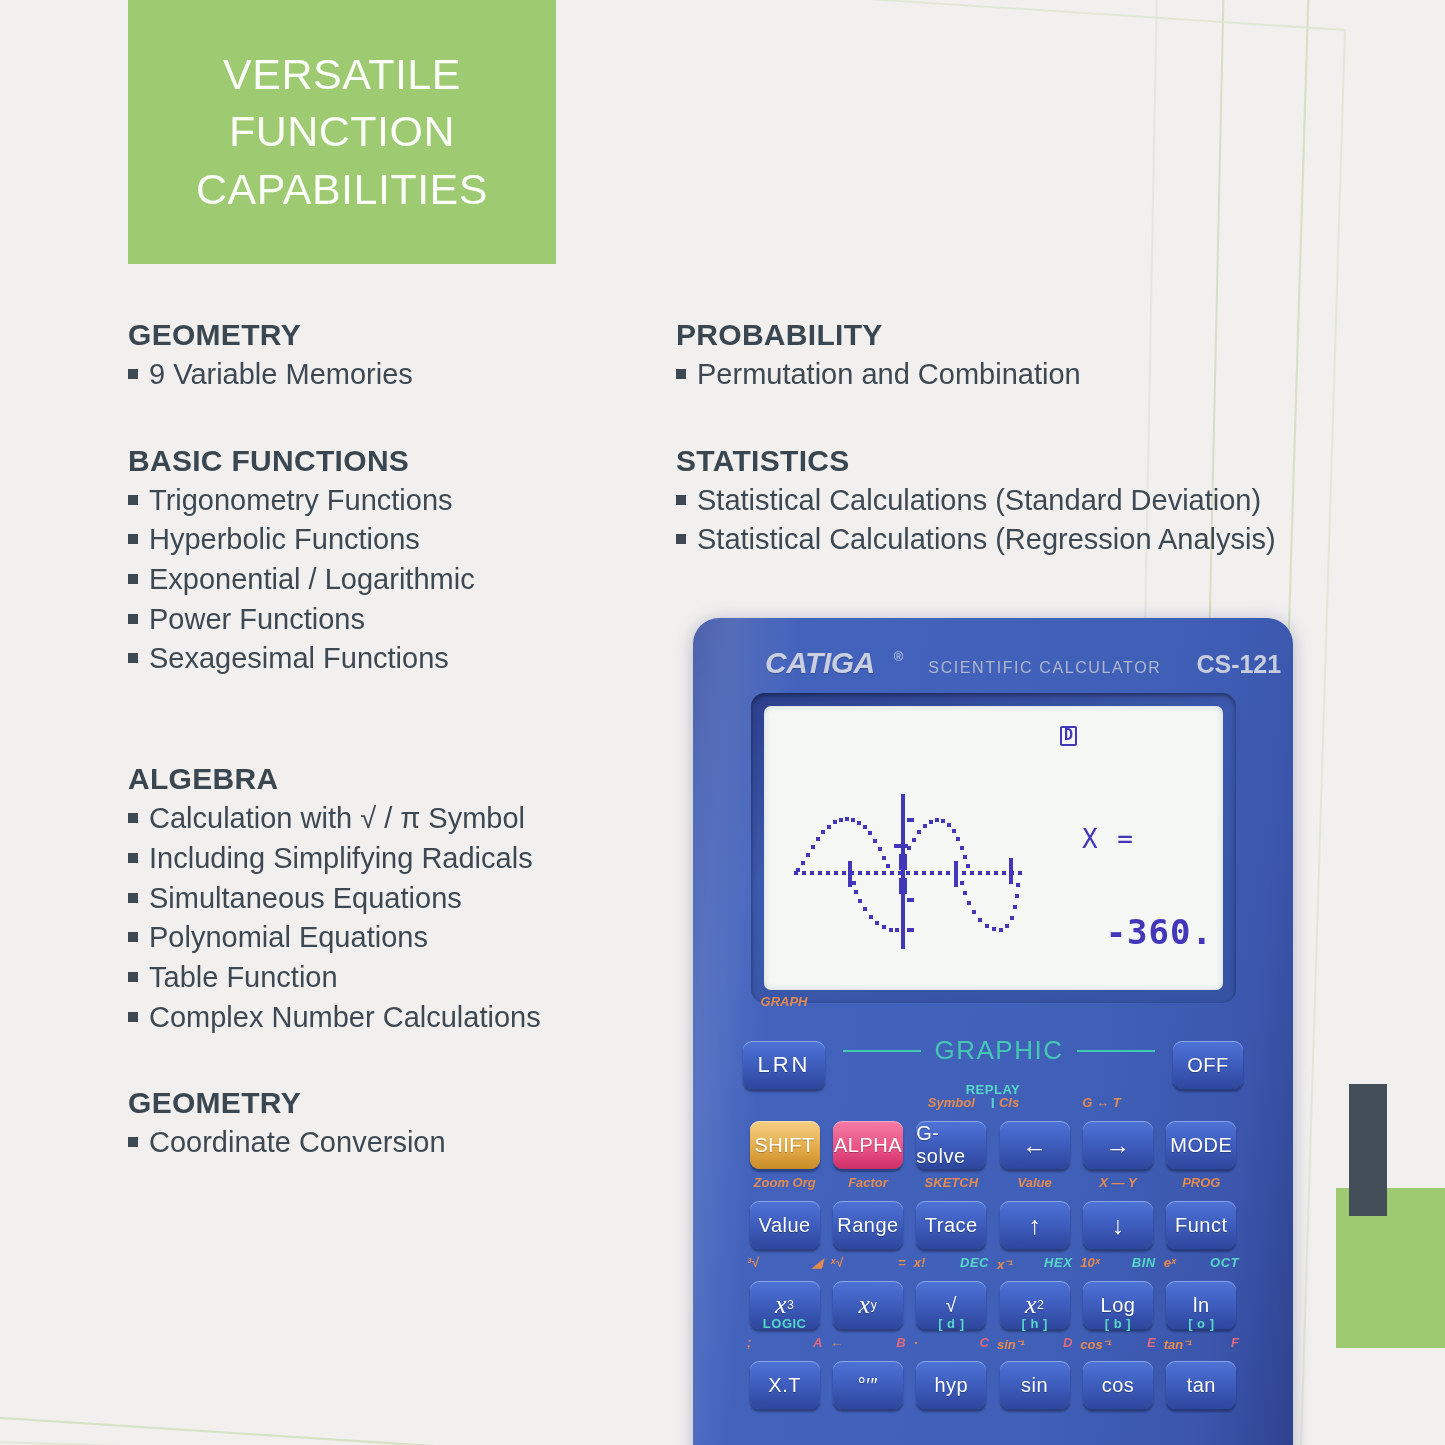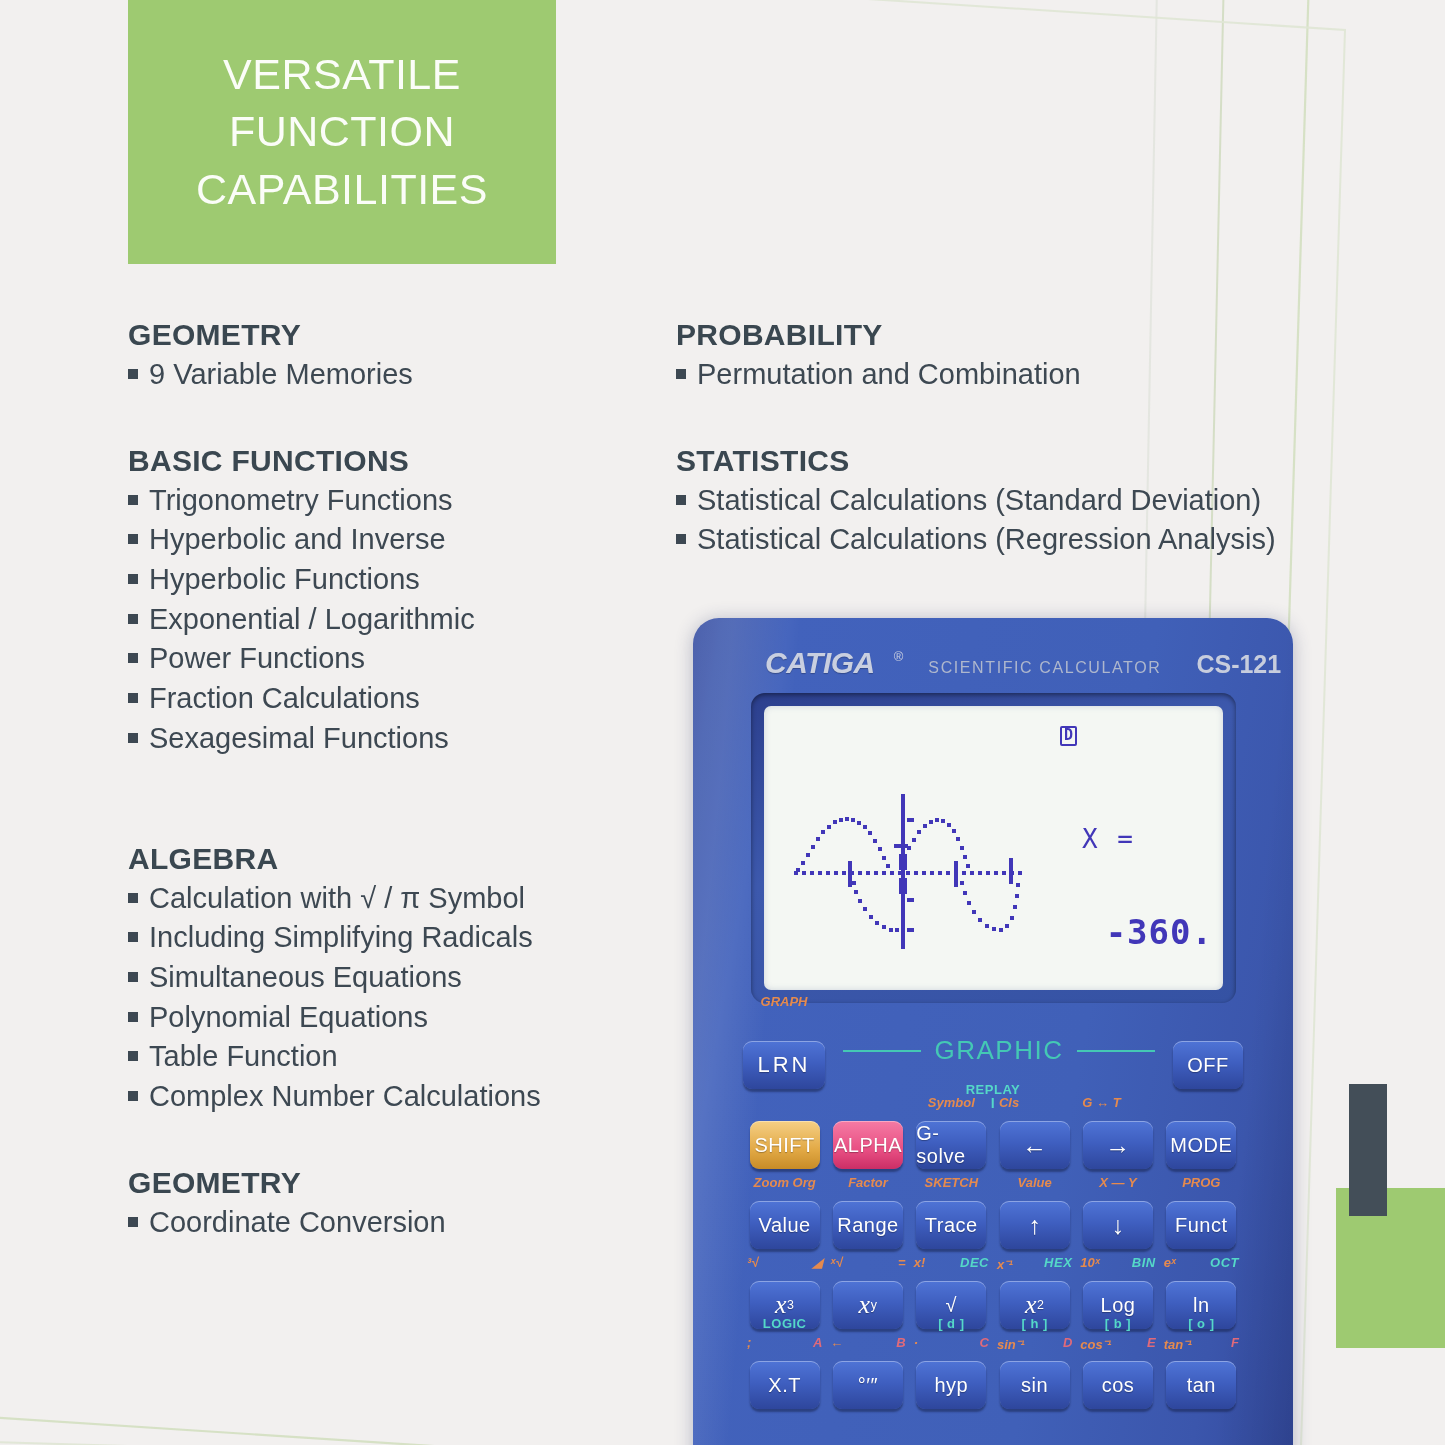--- a/index.html
+++ b/index.html
@@ -346,37 +346,29 @@
 
     <div class="group">
       <div class="group-head">BASIC FUNCTIONS</div>
       <ul class="bullets">
         <li>
             <span class="sq"></span>
             <span>Trigonometry Functions</span>
           </li>
         <li>
             <span class="sq"></span>
-            <span>Hyperbolic and Inverse</span>
-          </li>
-        <li>
-            <span class="sq"></span>
             <span>Hyperbolic Functions</span>
           </li>
         <li>
             <span class="sq"></span>
             <span>Exponential / Logarithmic</span>
           </li>
         <li>
             <span class="sq"></span>
             <span>Power Functions</span>
-          </li>
-        <li>
-            <span class="sq"></span>
-            <span>Fraction Calculations</span>
           </li>
         <li>
             <span class="sq"></span>
             <span>Sexagesimal Functions</span>
           </li>
       </ul>
     </div>
 
     <div class="spacer-lg"></div>
 

